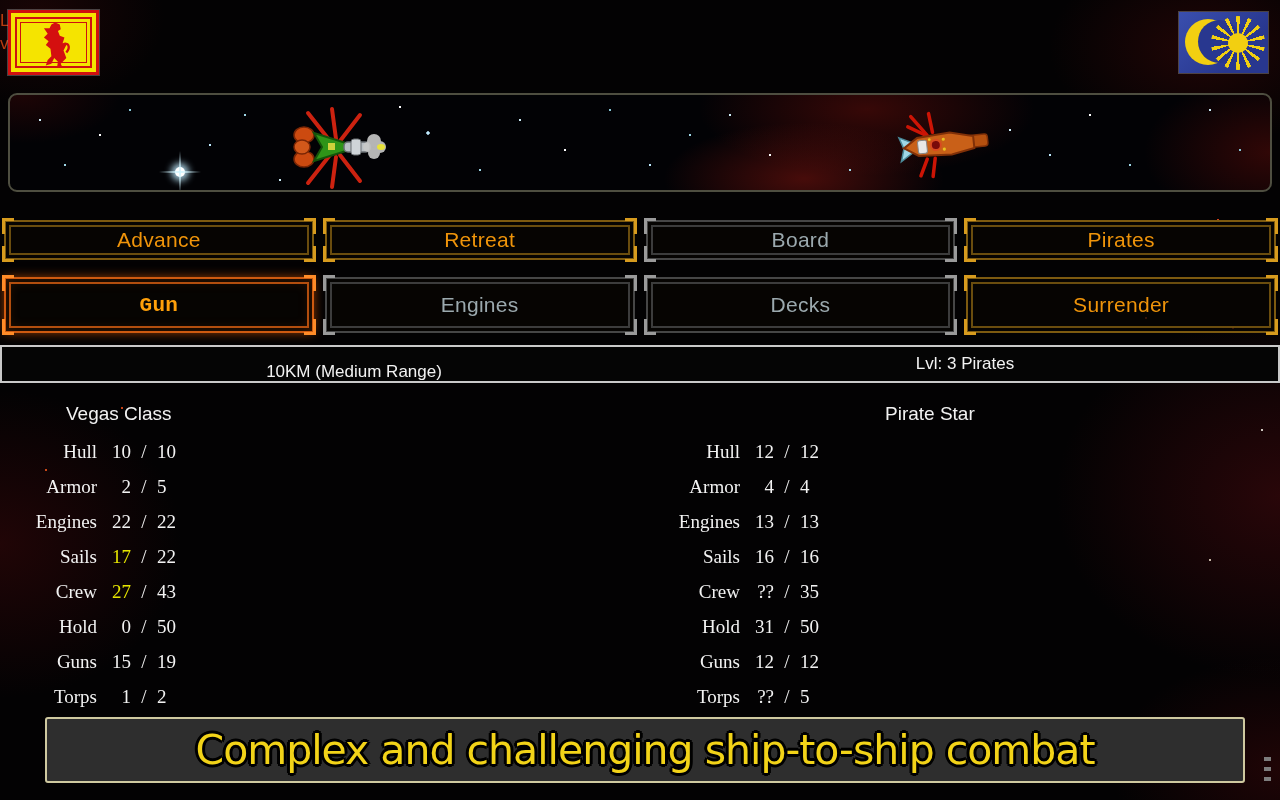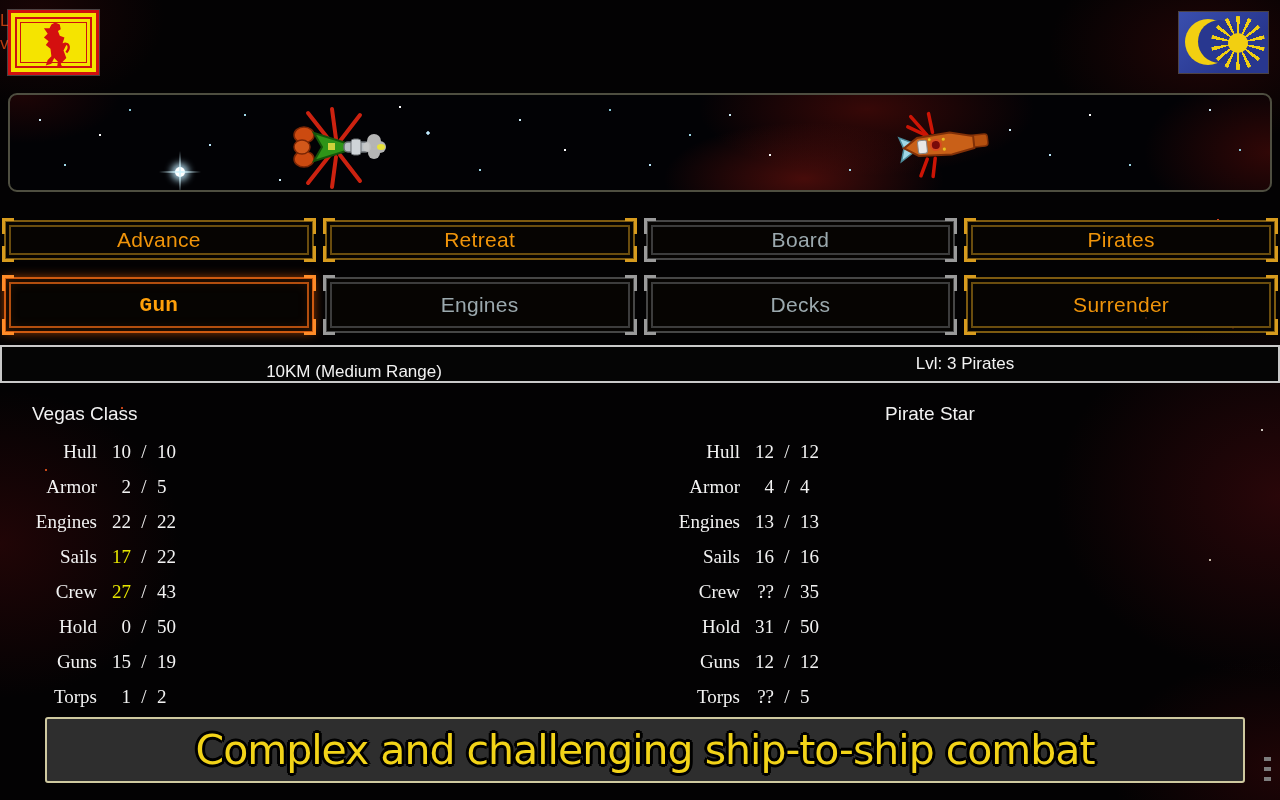--- a/index.html
+++ b/index.html
@@ -105,21 +105,21 @@
   
   .status-bar{position:absolute;left:0;top:345px;width:1280px;height:38px;box-sizing:border-box;
     background:#050505;border:2px solid var(--status_border,#c9c9c9);color:var(--stat_text,#f2f2f2);font-size:17px;}
   .status-bar .range{position:absolute;left:352px;top:50%;transform:translate(-50%,-50%);white-space:nowrap;margin-top:8px;}
   .status-bar .lvl{position:absolute;left:963px;top:50%;transform:translate(-50%,-50%);white-space:nowrap;}
   
   .stats{position:absolute;top:402px;width:640px;font-size:19px;color:var(--stat_text,#f2f2f2);}
   .stats.left{left:0;}
   .stats.right{left:643px;}
   .ship-name{height:32px;line-height:24px;}
-  .stats.left .ship-name{padding-left:32px;}
+  .stats.left .ship-name{padding-left:66px;}
   .stats.right .ship-name{padding-left:242px;}
   .srow{display:flex;height:35px;align-items:center;font-family:Liberation Serif, serif;}
   .srow .lbl{width:97px;text-align:right;}
   .srow .cur{width:34px;text-align:right;}
   .srow .cur.hl{color:var(--stat_highlight,#e6e600);}
   .srow .sep{width:26px;text-align:center;}
   .srow .max{text-align:left;}
   
   .banner{position:absolute;left:45px;top:717px;width:1200px;height:66px;box-sizing:border-box;
     background:#2e2e2e;border:2px solid var(--banner_border,#cfc9a0);border-radius:3px;

